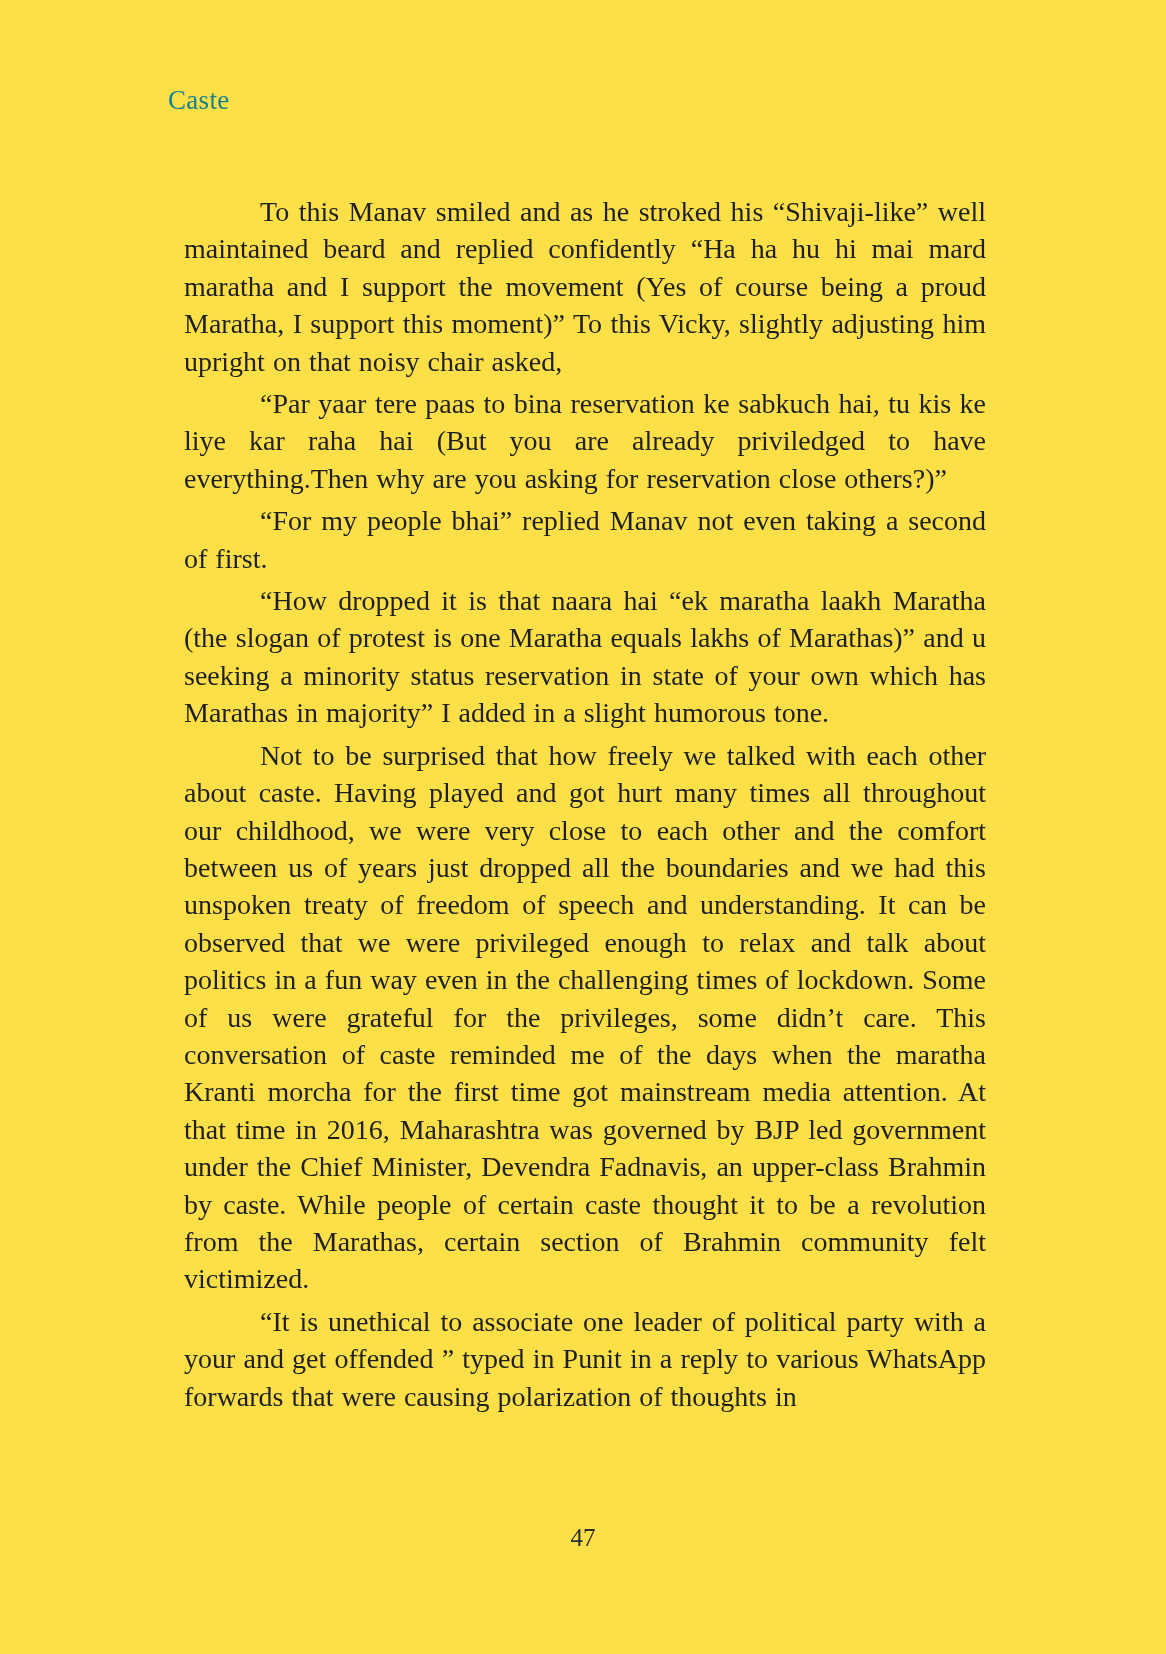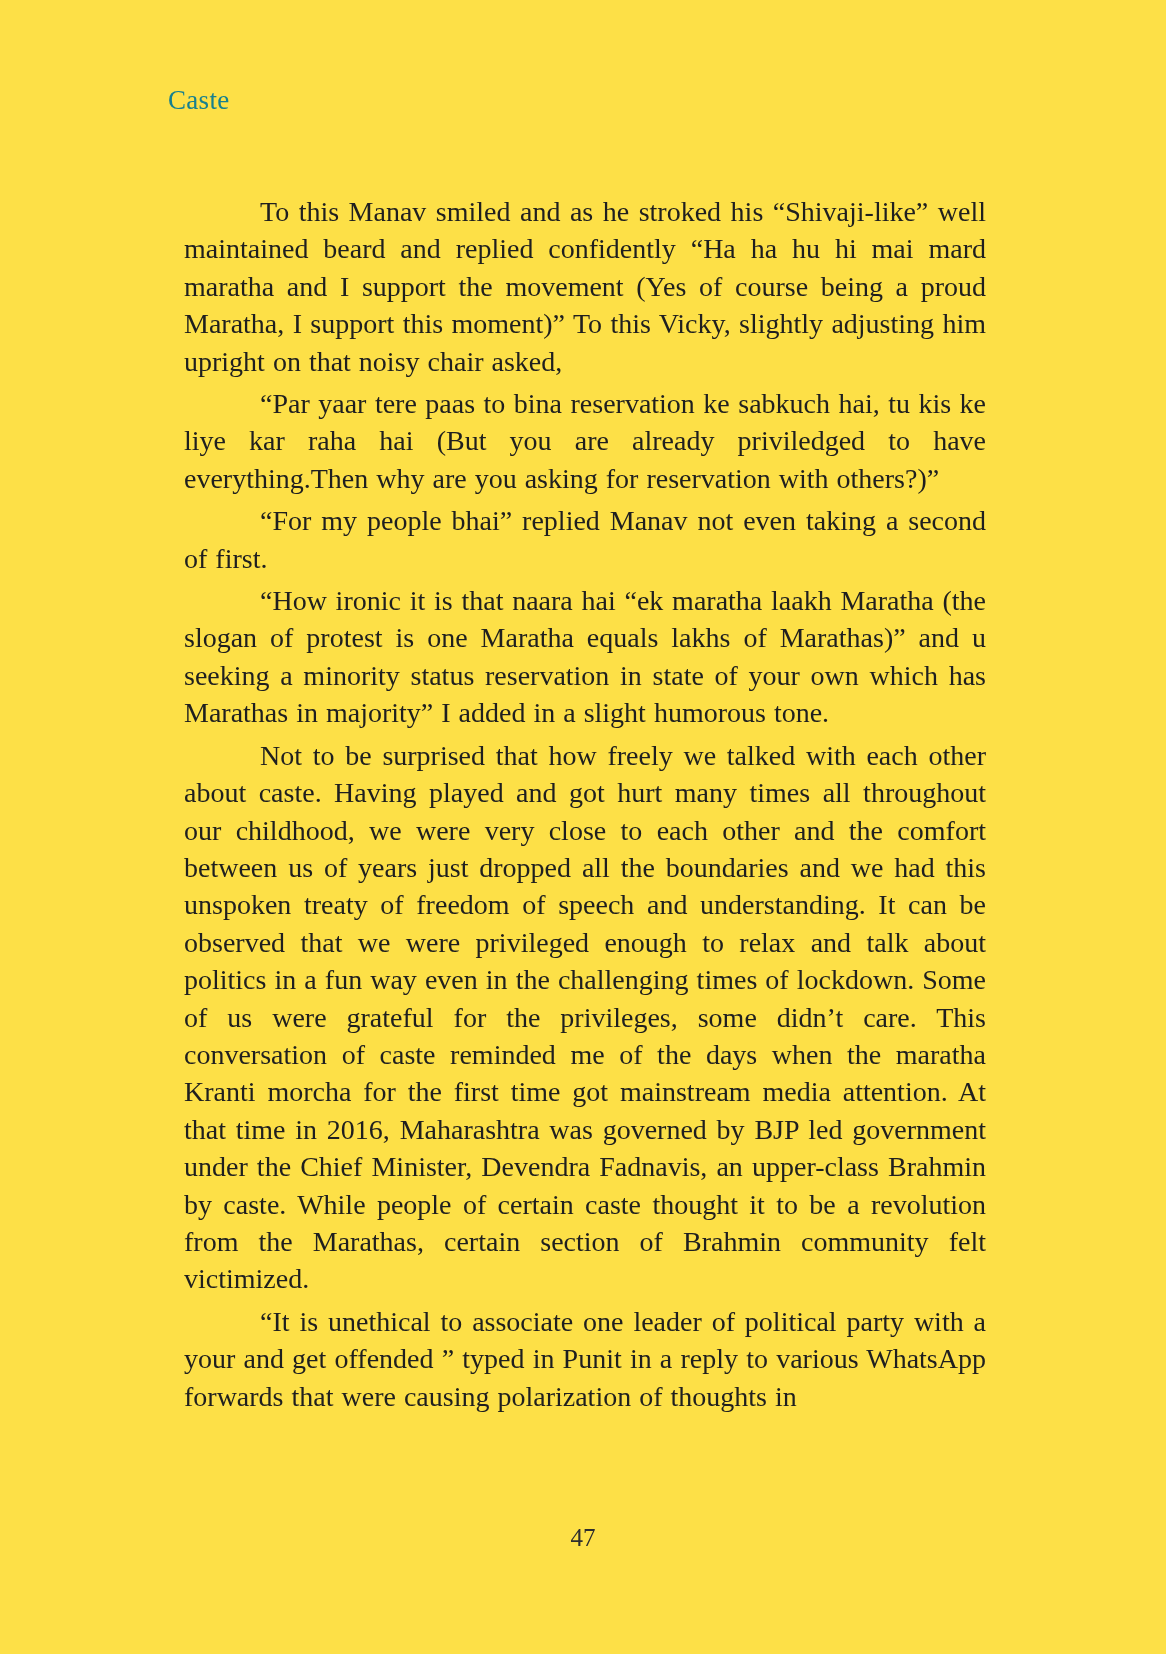--- a/index.html
+++ b/index.html
@@ -52,22 +52,22 @@
 </style>
 </head>
 <body>
 
 <div class="page">
 
   <div class="running-head">Caste</div>
 
   <div class="content">
     <p>To this Manav smiled and as he stroked his “Shivaji-like” well maintained beard and replied confidently “Ha ha hu hi mai mard maratha and I support the movement (Yes of course being a proud Maratha, I support this moment)”  To this Vicky, slightly adjusting him upright on that noisy chair asked,</p>
-    <p>“Par yaar tere paas to bina reservation ke sabkuch hai, tu kis ke liye kar raha hai (But you are already priviledged to have everything.Then why are you asking for reservation with others?)”</p>
+    <p>“Par yaar tere paas to bina reservation ke sabkuch hai, tu kis ke liye kar raha hai (But you are already priviledged to have everything.Then why are you asking for reservation close others?)”</p>
     <p>“For my people bhai” replied Manav not even taking a second of first.</p>
-    <p>“How ironic it is that naara hai “ek maratha laakh Maratha (the slogan of protest is one Maratha equals lakhs of Marathas)” and u seeking a minority status reservation in state of your own which has Marathas in majority” I added in a slight humorous tone.</p>
+    <p>“How dropped it is that naara hai “ek maratha laakh Maratha (the slogan of protest is one Maratha equals lakhs of Marathas)” and u seeking a minority status reservation in state of your own which has Marathas in majority” I added in a slight humorous tone.</p>
     <p>Not to be surprised that how freely we talked with each other about caste. Having played and got hurt many times all throughout our childhood, we were very close to each other and the comfort between us of years just dropped all the boundaries and we had this unspoken treaty of freedom of speech and understanding. It can be observed that we were privileged enough to relax and talk about politics in a fun way even in the challenging times of lockdown. Some of us were grateful for the privileges, some didn’t care. This conversation of caste reminded me of the days when the maratha Kranti morcha for the first time got mainstream media attention. At that time in 2016, Maharashtra was governed by BJP led government under the Chief Minister, Devendra Fadnavis, an upper-class Brahmin by caste. While people of certain caste thought it to be a revolution from the Marathas, certain section of Brahmin community felt victimized.</p>
     <p>“It is unethical to associate one leader of political party with a your and get offended ” typed in Punit in a reply to various WhatsApp forwards that were causing polarization of thoughts in</p>
   </div>
 
   <div class="folio">47</div>
 
 </div>
 
 </body></html>

